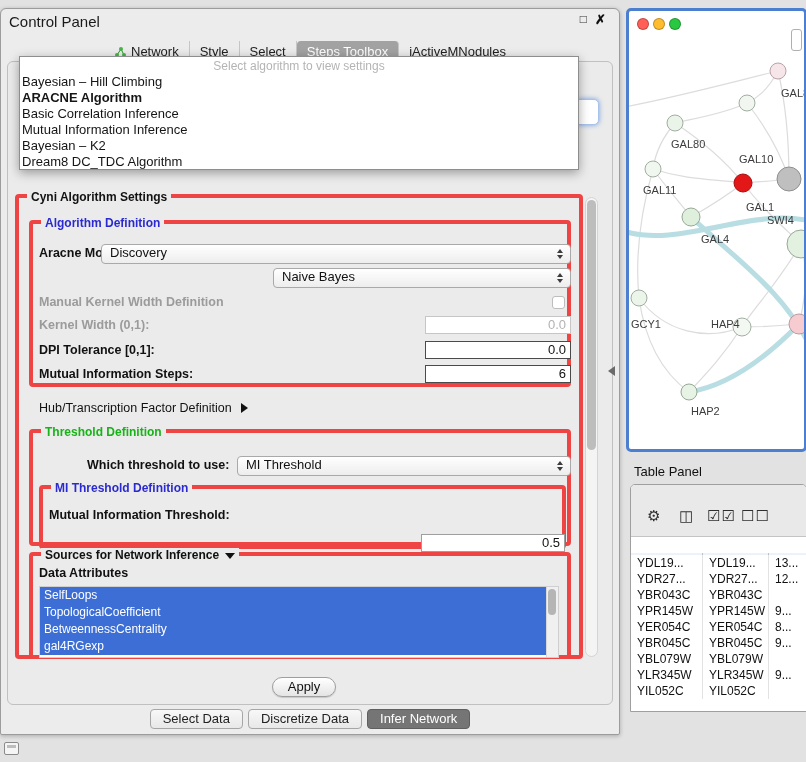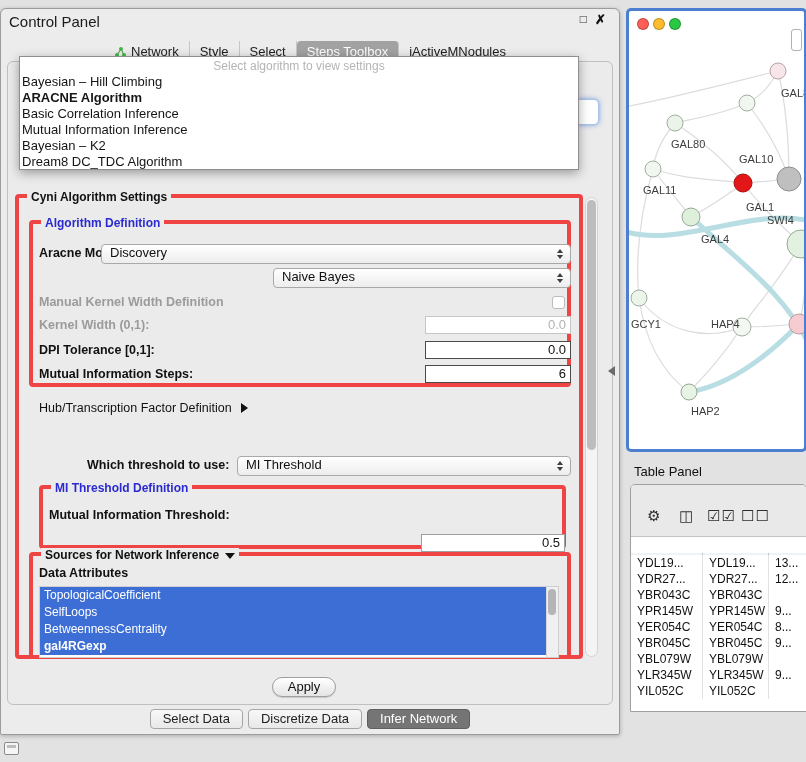--- a/index.html
+++ b/index.html
@@ -178,20 +178,23 @@
     <div class="field" style="left:424px;top:332px;width:146px">0.0</div>
 
     <span class="lbl b" style="left:38px;top:358px">Mutual Information Steps:</span>
     <div class="field" style="left:424px;top:356px;width:146px">6</div>
 
     <div class="hub">
       <span>Hub/Transcription Factor Definition</span>
       <span class="tri-rt"></span>
     </div>
 
+    <div class="group" id="threshold-group">
+      <span class="gtitle green">Threshold Definition</span>
+    </div>
 
     <span class="lbl b" style="left:86px;top:449px">Which threshold to use:</span>
     <div class="combo" style="left:236px;top:447px;width:334px">
       <span class="cval">MI Threshold</span>
       <span class="arrows">
           <span class="tri-up"></span>
           <span class="tri-down"></span>
         </span>
     </div>
 
@@ -202,24 +205,24 @@
     <div class="field light" style="left:420px;top:497px;width:144px">0.5</div>
 
     <div class="group" id="sources-group">
       <span class="gtitle"><span>Sources for Network Inference</span><span class="tri-dn"></span></span>
     </div>
     <span class="lbl b" style="left:38px;top:557px">Data Attributes</span>
     <div id="attr-list">
       <div class="list-scroll">
           <div class="thumb"></div>
         </div>
-    <div class="src-item" style="background: rgb(60, 110, 213);">TopologicalCoefficient</div>
-        <div class="src-item" style="background: rgb(60, 110, 213);">SelfLoops</div>
+    <div class="src-item" style="background: rgb(60, 110, 213);">SelfLoops</div>
+        <div class="src-item" style="background: rgb(60, 110, 213);">TopologicalCoefficient</div>
         <div class="src-item" style="background: rgb(60, 110, 213);">BetweennessCentrality</div>
-        <div class="src-item" style="background: rgb(60, 110, 213); font-weight: bold;">gal4RGexp</div>
+        <div class="src-item" style="background: rgb(60, 110, 213);">gal4RGexp</div>
       </div>
 
     <div class="vscroll">
         <div class="thumb"></div>
       </div>
 
     <div id="apply-btn">Apply</div>
 
     <div id="bottom-tabs">
         <div class="btab">Select Data</div>

